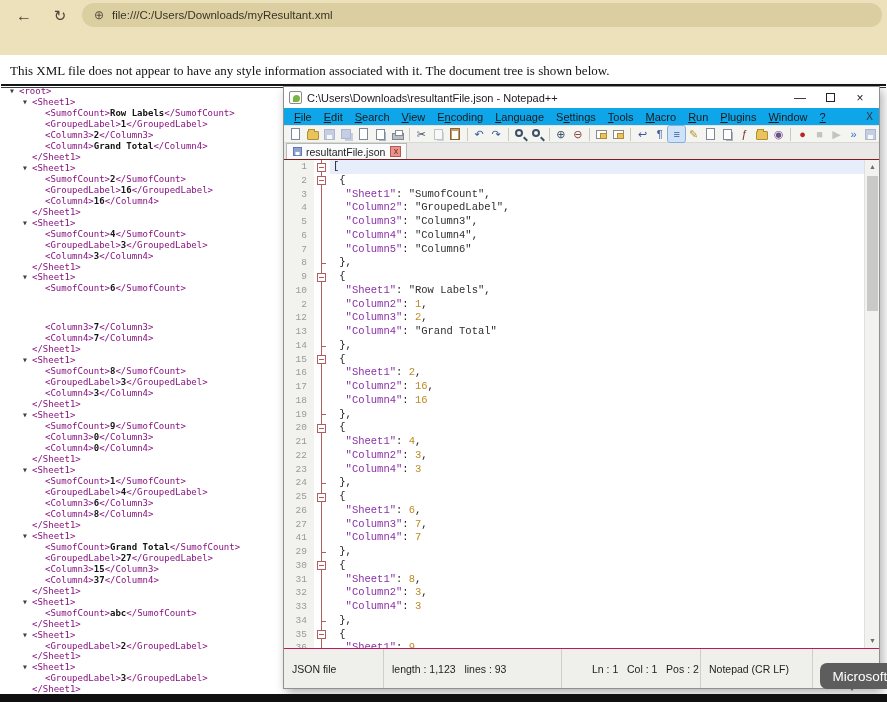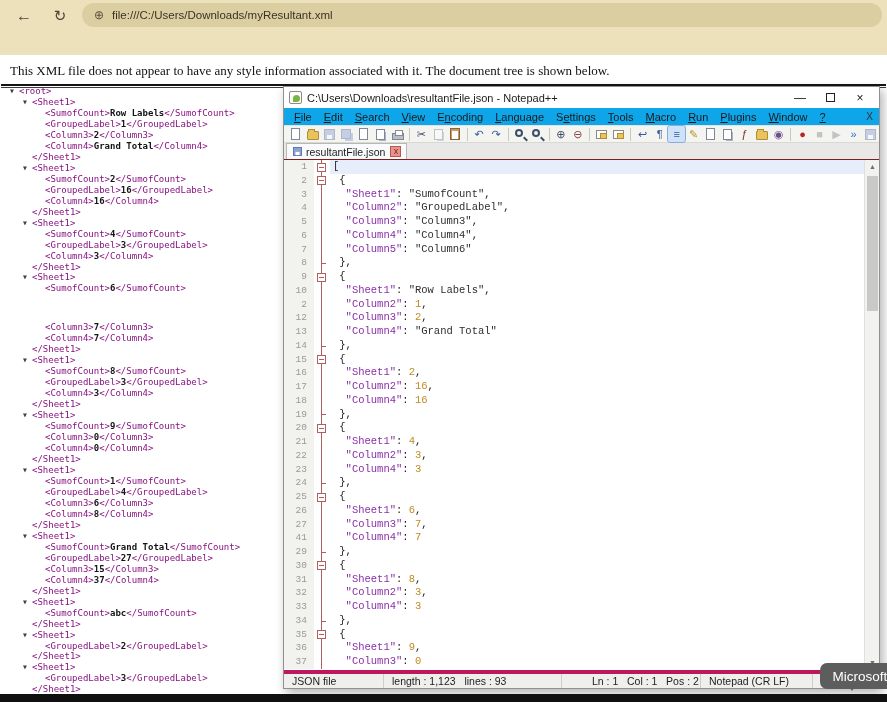--- a/index.html
+++ b/index.html
@@ -97,21 +97,21 @@
   .ltext { flex:1; white-space:pre; padding-left:3px; color:#1d1d1d; }
   .eline.hl .ltext { background:var(--hl); }
   .jkey { color:var(--key); } .jstr { color:#2e2e2e; } .jnum { color:var(--num); } .jpun { color:#1d1d1d; }
 
   .vscroll { position:absolute; right:0; top:0; width:15px; bottom:0; background:#f2f2f0; border-left:1px solid #e0e0dd; }
   .varrow { position:absolute; left:0; width:15px; height:14px; color:#6d6d6d; font-size:7px; text-align:center;
             line-height:14px; cursor:pointer; }
   .varrow.up { top:0; } .varrow.down { bottom:0; }
   .vthumb { position:absolute; left:2px; top:16px; width:11px; height:135px; background:#c9c9c7; cursor:pointer; }
 
-  .statusbar { height:18px; background:#efefec; border-top:4px solid #be185d; display:flex; align-items:center;
+  .statusbar { height:40px; background:#efefec; border-top:1px solid #be185d; display:flex; align-items:center;
                font-size:10.5px; color:#1e1e1e; flex:0 0 auto; }
   .ssec { height:100%; display:flex; align-items:center; padding:0 8px; border-right:1px solid #cfcfc9;
           white-space:pre; overflow:hidden; }
   .ssec.s0{ flex:0 0 100px; } .ssec.s1{ flex:0 0 178px; } .ssec.s2{ flex:1 1 auto; padding-left:30px; }
   .ssec.s3{ flex:0 0 112px; } .ssec.s4{ flex:0 0 66px; border-right:none; }
 
   
   .blackbar { position:absolute; left:0; top:694px; width:887px; height:8px; background:#101010; }
   .ms-badge { position:absolute; left:820px; top:663px; width:80px; height:26px; background:#5d5d5d;
               border-radius:7px; color:#fff; font-size:13.5px; display:flex; align-items:center;

